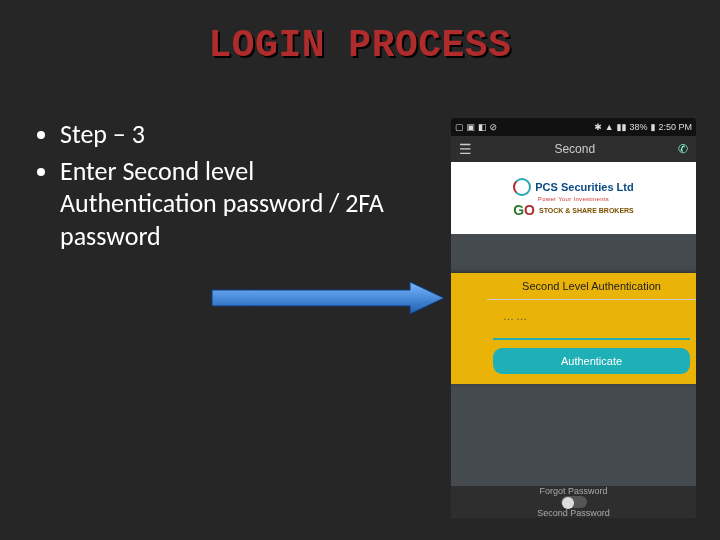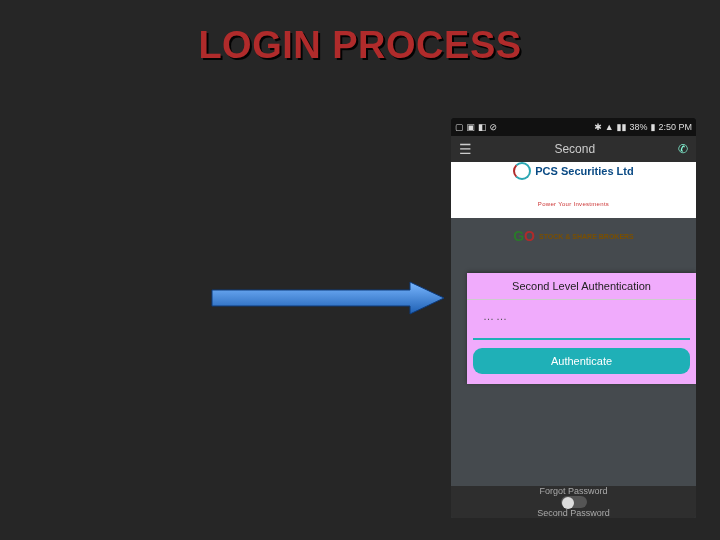--- a/index.html
+++ b/index.html
@@ -15,21 +15,21 @@
   .slide {
     position: relative;
     width: 720px;
     height: 540px;
   }
   .title {
     position: absolute;
     top: 24px;
     width: 100%;
     text-align: center;
-    font-family: Liberation Sans, sans-serif;
+    font-family: Liberation Mono, monospace;
     font-weight: 700;
     font-size: 38px;
     color: #b02b2b;
     letter-spacing: 0.5px;
     text-shadow: 2px 2px 0 rgba(0,0,0,0.9);
   }
   .body {
     position: absolute;
     top: 118px;
     left: 32px;
@@ -86,25 +86,25 @@
     align-items:center;
     justify-content:space-between;
     padding: 0 8px;
     color:#ccc;
     font-size:12px;
   }
   .topbar .ham { font-size:14px; }
   .topbar .call { font-size:12px; color:#8fd; }
   .brandbox {
     background:#fff;
-    height:56px;
+    height:72px;
     display:flex;
     flex-direction:column;
-    align-items:center;
-    gap:21px;
+    justify-content:center;
+    align-items:center;
   }
   .brandbox .line1 {
     font-size:11px;
     font-weight:700;
     color:#0a4a84;
     display:flex;
     align-items:center;
     gap:4px;
   }
   .brandbox .logo-swirl {
@@ -127,25 +127,26 @@
     margin: 18px auto 0;
     width: 85%;
     background:#555a5f;
     color:#ddd;
     border-radius:2px;
     padding:5px 8px;
     font-size:11px;
   }
   .modal {
     position:absolute;
-    left:16px; right:0;
+    left:0; right:0;
     top: 155px;
-    background:#f0abfc;
+    background:#eab308;
     color:#222;
     box-shadow: 0 -1px 4px rgba(0,0,0,0.4);
+    padding-left: 36px;
   }
   .modal-head {
     text-align:center;
     font-size:11px;
     padding:7px 4px;
     color:#222;
   }
   .modal-sep { height:1px; background:#ccc; }
   .modal-input {
     font-size:11px;
@@ -189,20 +190,26 @@
     content:""; position:absolute; left:1px; top:1px;
     width:12px; height:12px; border-radius:50%; background:#ddd;
   }
 </style>
 </head>
 <body>
 
 <div class="slide">
   <div class="title">LOGIN PROCESS</div>
 
+  <div class="body">
+    <ul>
+      <li>Step – 3</li>
+      <li>Enter Second level Authentication password / 2FA password</li>
+    </ul>
+  </div>
 
   <div class="arrow">
     <svg width="236" height="36" viewBox="0 0 236 36">
       <defs>
         <linearGradient id="ag" x1="0" y1="0" x2="0" y2="1">
           <stop offset="0" stop-color="#7ab7ff"></stop>
           <stop offset="1" stop-color="#1d5fb3"></stop>
         </linearGradient>
       </defs>
       <path d="M2 10 H200 V2 L234 18 L200 34 V26 H2 Z" fill="url(#ag)" stroke="#0d3a7a" stroke-width="1"></path>

